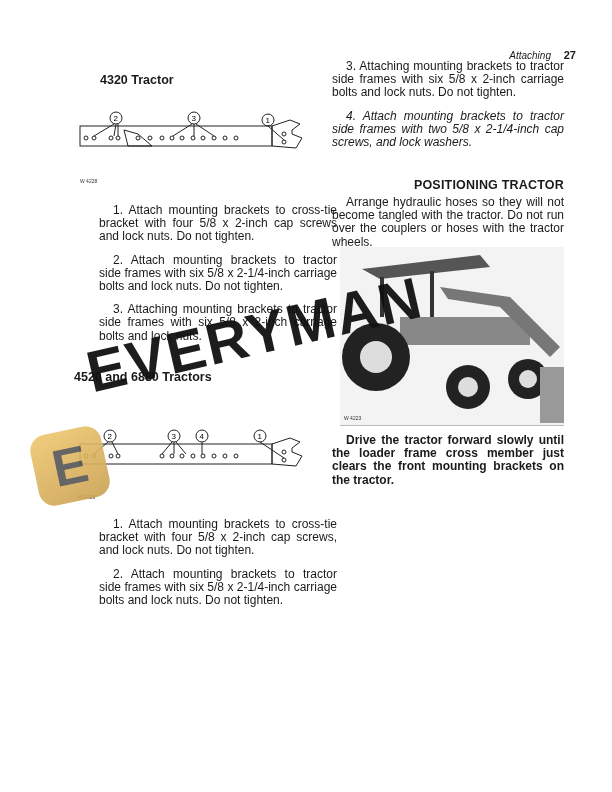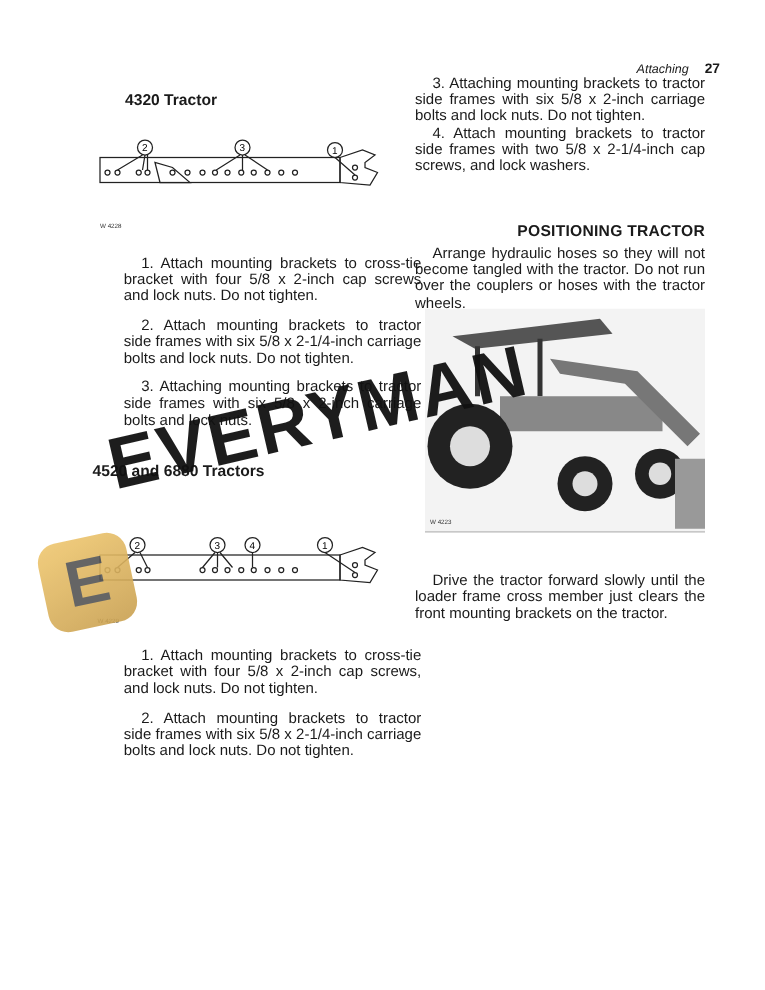--- a/index.html
+++ b/index.html
@@ -100,21 +100,21 @@
 </svg>
 <div class="abs fig-label" style="left:78px;top:494px;">W 4229</div>
 
 <div class="abs col-left" style="top:518px;">
   <p class="ind">1. Attach mounting brackets to cross-tie bracket with four 5/8 x 2-inch cap screws, and lock nuts. Do not tighten.</p>
   <p class="ind" style="margin-top:10px;">2. Attach mounting brackets to tractor side frames with six 5/8 x 2-1/4-inch carriage bolts and lock nuts. Do not tighten.</p>
 </div>
 
 <div class="abs col-right" style="top:60px;">
   <p class="ind">3. Attaching mounting brackets to tractor side frames with six 5/8 x 2-inch carriage bolts and lock nuts. Do not tighten.</p>
-  <p class="ind" style="">4. Attach mounting brackets to tractor side frames with two 5/8 x 2-1/4-inch cap screws, and lock washers.</p>
+  <p class="ind" style="margin-top:10px;font-style:italic;">4. Attach mounting brackets to tractor side frames with two 5/8 x 2-1/4-inch cap screws, and lock washers.</p>
 </div>
 
 <h3 class="abs col-right" style="top:178px;">POSITIONING TRACTOR</h3>
 <div class="abs col-right" style="top:196px;">
   <p class="ind">Arrange hydraulic hoses so they will not become tangled with the tractor. Do not run over the couplers or hoses with the tractor wheels.</p>
 </div>
 
 <div class="abs photo">
   <svg width="224" height="178">
     <polygon points="22,22 140,8 150,20 40,32" fill="#555"></polygon>
@@ -126,20 +126,20 @@
       <circle cx="36" cy="110" r="16" fill="#ddd"></circle>
     <circle cx="128" cy="140" r="22" fill="#222"></circle>
       <circle cx="128" cy="140" r="10" fill="#ddd"></circle>
     <circle cx="188" cy="132" r="20" fill="#222"></circle>
       <circle cx="188" cy="132" r="9" fill="#ddd"></circle>
     <rect x="200" y="120" width="24" height="56" fill="#999"></rect>
   </svg>
   <div class="abs fig-label" style="left:4px;top:168px;">W 4223</div>
 </div>
 
-<div class="abs col-right" style="top:458px;">
+<div class="abs col-right" style="top:434px;font-weight:bold;">
   <p class="ind">Drive the tractor forward slowly until the loader frame cross member just clears the front mounting brackets on the tractor.</p>
 </div>
 
 <div class="abs logo">
   <div style="font-size:52px;font-weight:bold;color:#555;text-align:center;line-height:72px;">E</div>
 </div>
 <div class="abs watermark">EVERYMAN</div>
 
 </body></html>

